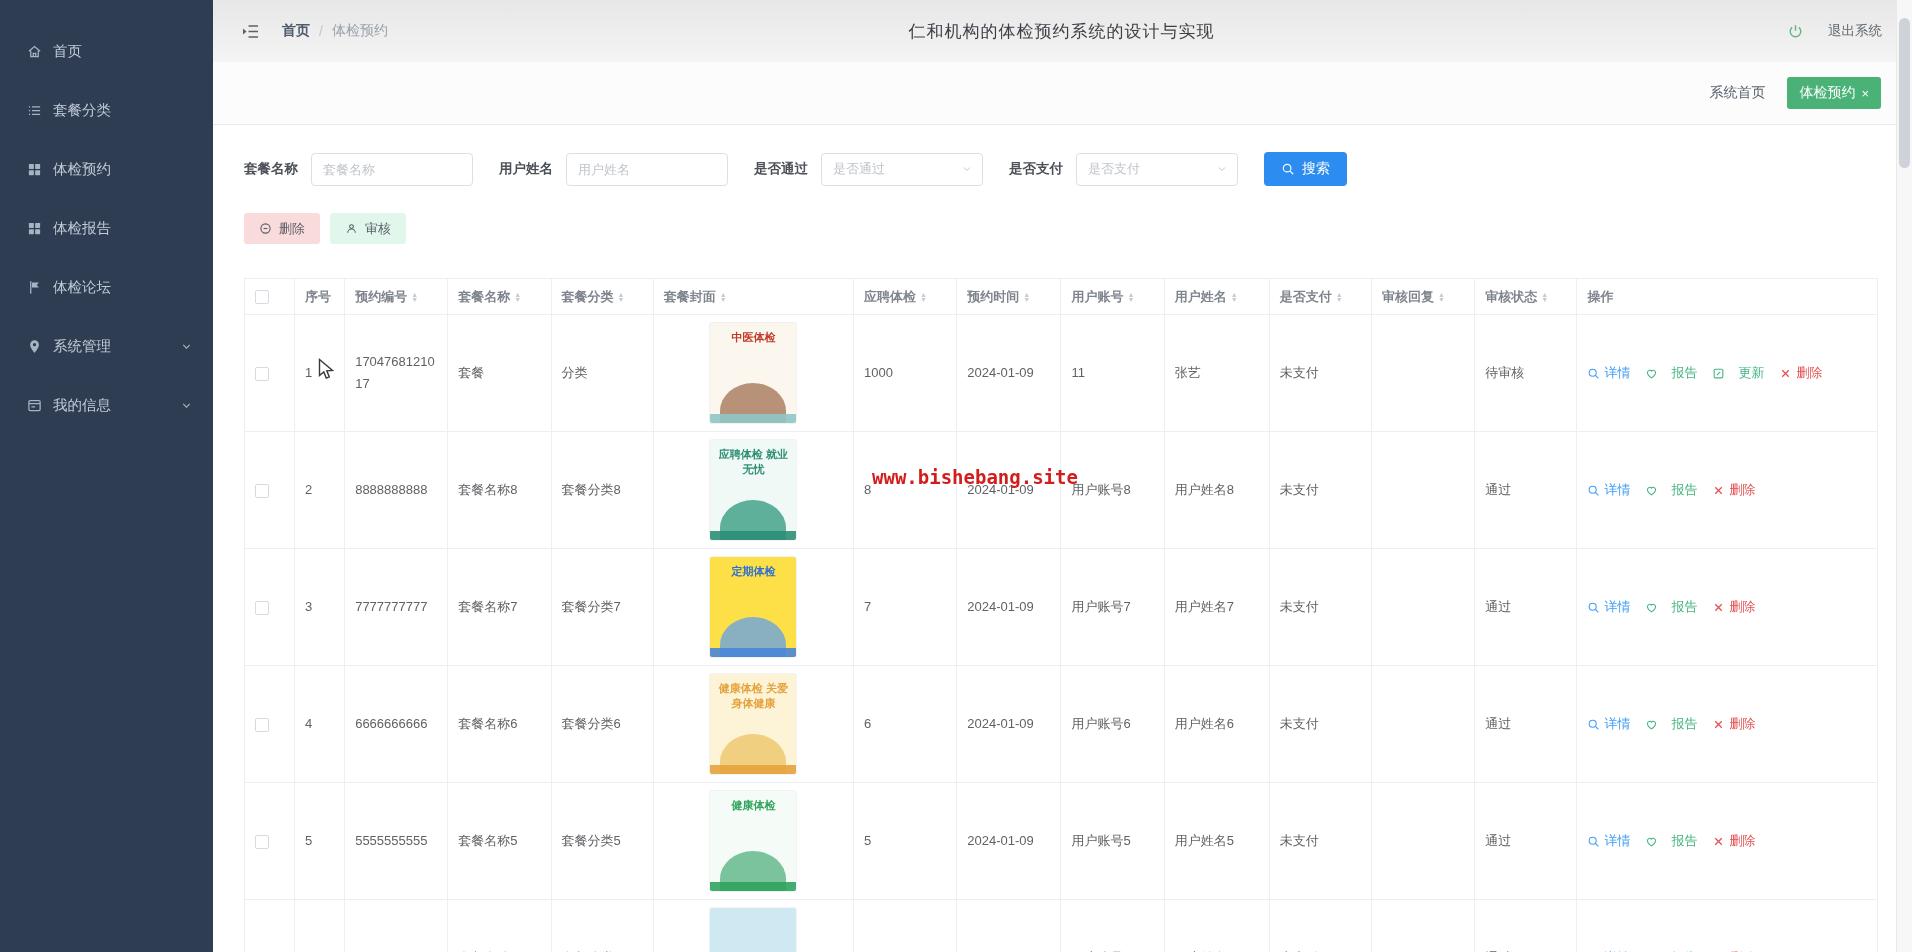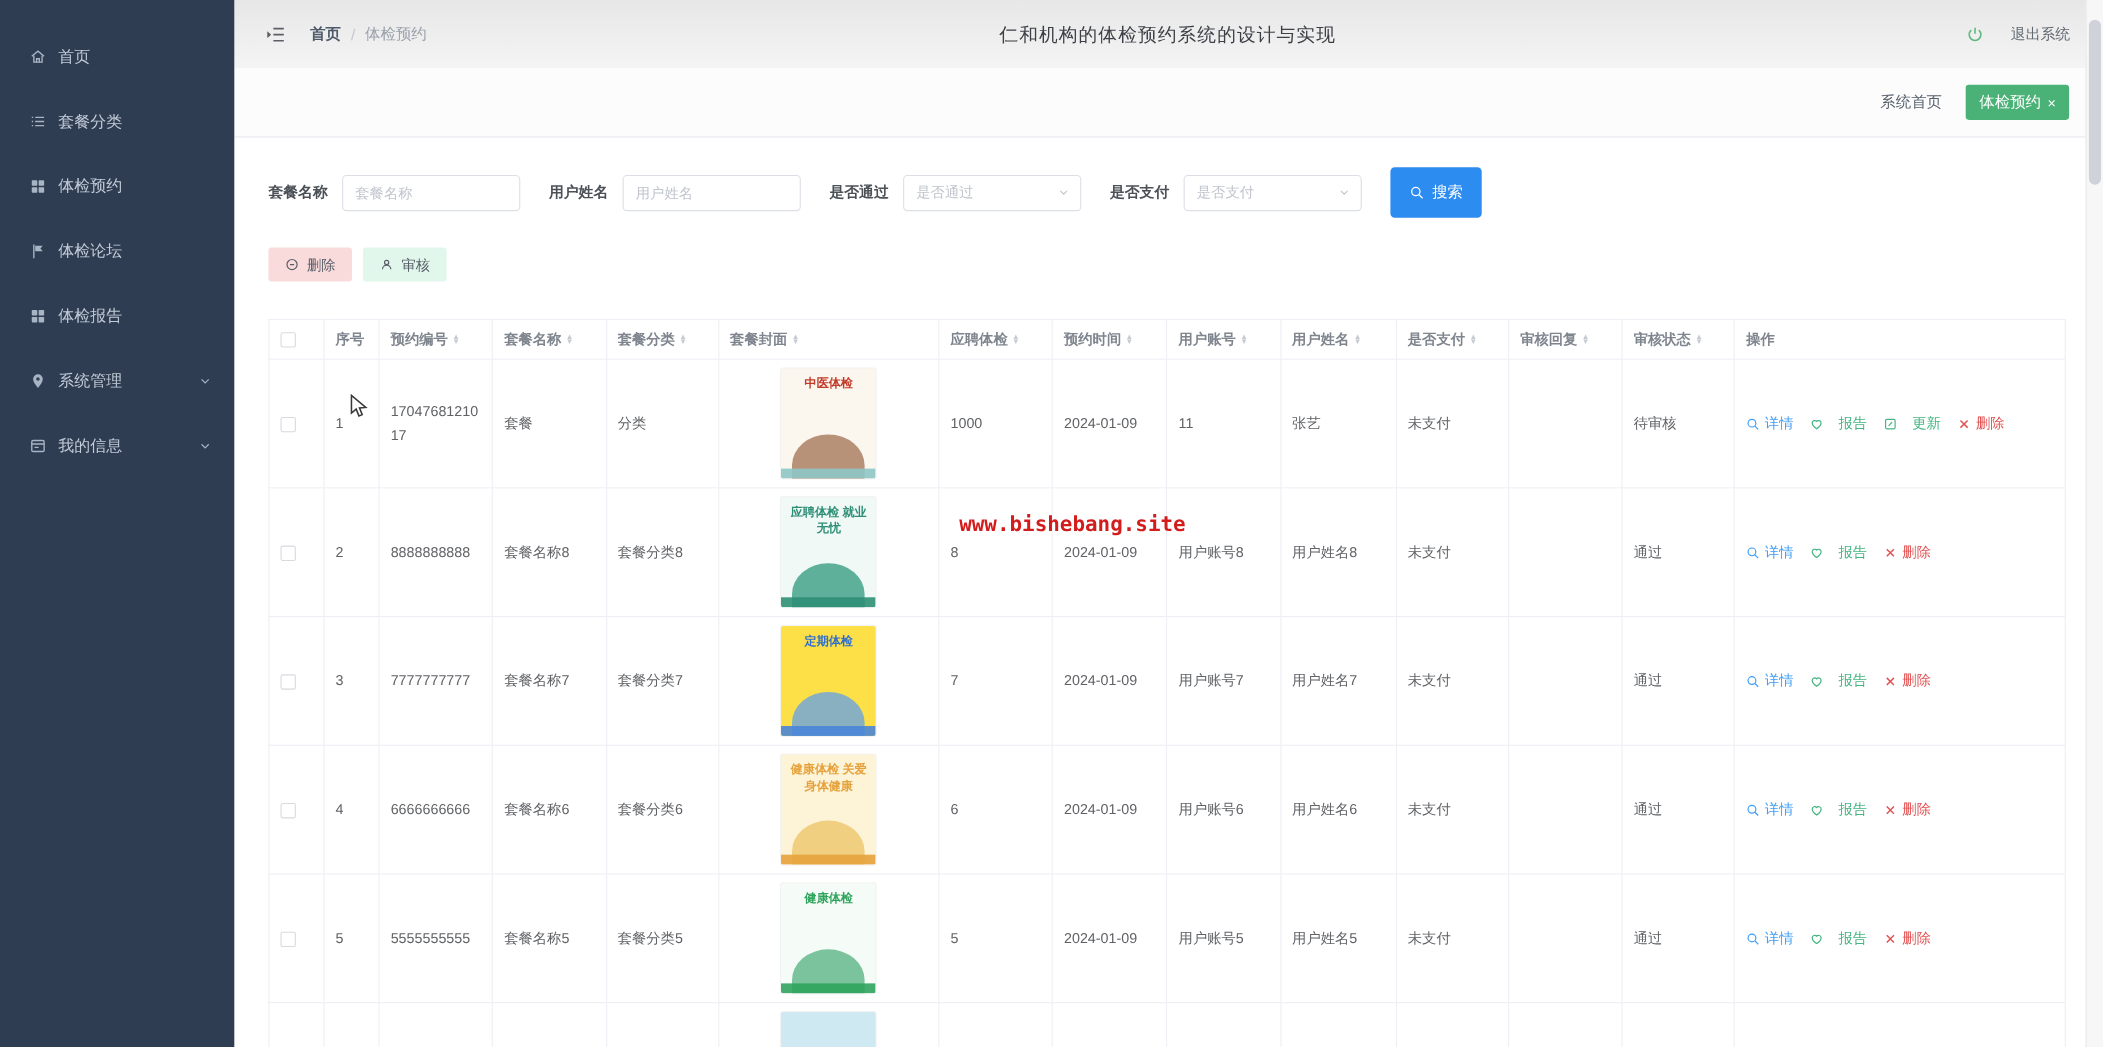--- a/index.html
+++ b/index.html
@@ -39,21 +39,21 @@
   .content { padding:0 0 0 31px; }
 
   
   .filters { display:flex; align-items:center; margin-top:27px; }
   .f-label { font-size:13.5px; color:#4c5158; font-weight:bold; margin-right:13px; white-space:nowrap; }
   .f-input { width:162px; height:33px; border:1px solid #dcdfe6; border-radius:4px; padding:0 11px; font-size:13px; color:#606266; background:#fff; margin-right:26px; outline:none; }
   .f-input::placeholder { color:#c0c4cc; }
   .f-select { width:162px; height:33px; border:1px solid #dcdfe6; border-radius:4px; display:flex; align-items:center; justify-content:space-between; padding:0 9px 0 11px; color:#c0c4cc; font-size:13px; background:#fff; margin-right:26px; cursor:pointer; }
   .f-select .icon { color:#c0c4cc; }
   .f-select .icon svg { width:12px; height:12px; }
-  .btn-search { height:46px; padding:0 17px; background:var(--primary,#2d8cf0); border:none; border-radius:4px; color:#fff; font-size:14px; display:flex; align-items:center; gap:7px; cursor:pointer; font-family:Liberation Serif, serif;text-align:right; }
+  .btn-search { height:34px; padding:0 17px; background:var(--primary,#2d8cf0); border:none; border-radius:4px; color:#fff; font-size:14px; display:flex; align-items:center; gap:7px; cursor:pointer; font-family:Liberation Serif, serif;text-align:right; }
   .btn-search .icon svg { width:14px; height:14px; }
 
   
   .toolbar { margin-top:27px; display:flex; gap:10px; }
   .btn { height:31px; padding:0 15px; border:none; border-radius:3px; font-size:13px; color:#585e68; display:flex; align-items:center; gap:7px; cursor:pointer; font-family:inherit; }
   .btn .icon svg { width:13px; height:13px; }
   .btn-del { background:#fadbdb; }
   .btn-audit { background:#e1f7ec; }
 
   
@@ -112,36 +112,36 @@
           <rect x="13" y="3" width="8" height="8" rx="1"></rect>
           <rect x="3" y="13" width="8" height="8" rx="1"></rect>
           <rect x="13" y="13" width="8" height="8" rx="1"></rect>
         </svg>
       </span>
       <span class="side-label">体检预约</span>
     </div>
     <div class="side-item">
       <span class="icon ">
         <svg viewBox="0 0 24 24" fill="currentColor">
-          <path d="M5 2h2v20H5z"></path>
-          <path d="M8 4h11l-3.5 4L19 12H8z"></path>
-        </svg>
-      </span>
-      <span class="side-label">体检论坛</span>
-    </div>
-    <div class="side-item">
-      <span class="icon ">
-        <svg viewBox="0 0 24 24" fill="currentColor">
           <rect x="3" y="3" width="8" height="8" rx="1"></rect>
           <rect x="13" y="3" width="8" height="8" rx="1"></rect>
           <rect x="3" y="13" width="8" height="8" rx="1"></rect>
           <rect x="13" y="13" width="8" height="8" rx="1"></rect>
         </svg>
       </span>
       <span class="side-label">体检报告</span>
+    </div>
+    <div class="side-item">
+      <span class="icon ">
+        <svg viewBox="0 0 24 24" fill="currentColor">
+          <path d="M5 2h2v20H5z"></path>
+          <path d="M8 4h11l-3.5 4L19 12H8z"></path>
+        </svg>
+      </span>
+      <span class="side-label">体检论坛</span>
     </div>
     <div class="side-item">
       <span class="icon ">
         <svg viewBox="0 0 24 24" fill="currentColor">
           <path d="M12 2a7 7 0 0 1 7 7c0 5.2-7 13-7 13S5 14.2 5 9a7 7 0 0 1 7-7z"></path>
           <circle cx="12" cy="9" r="2.6" fill="#2f3d52"></circle>
         </svg>
       </span>
       <span class="side-label">系统管理</span>
       <span class="icon chev">

